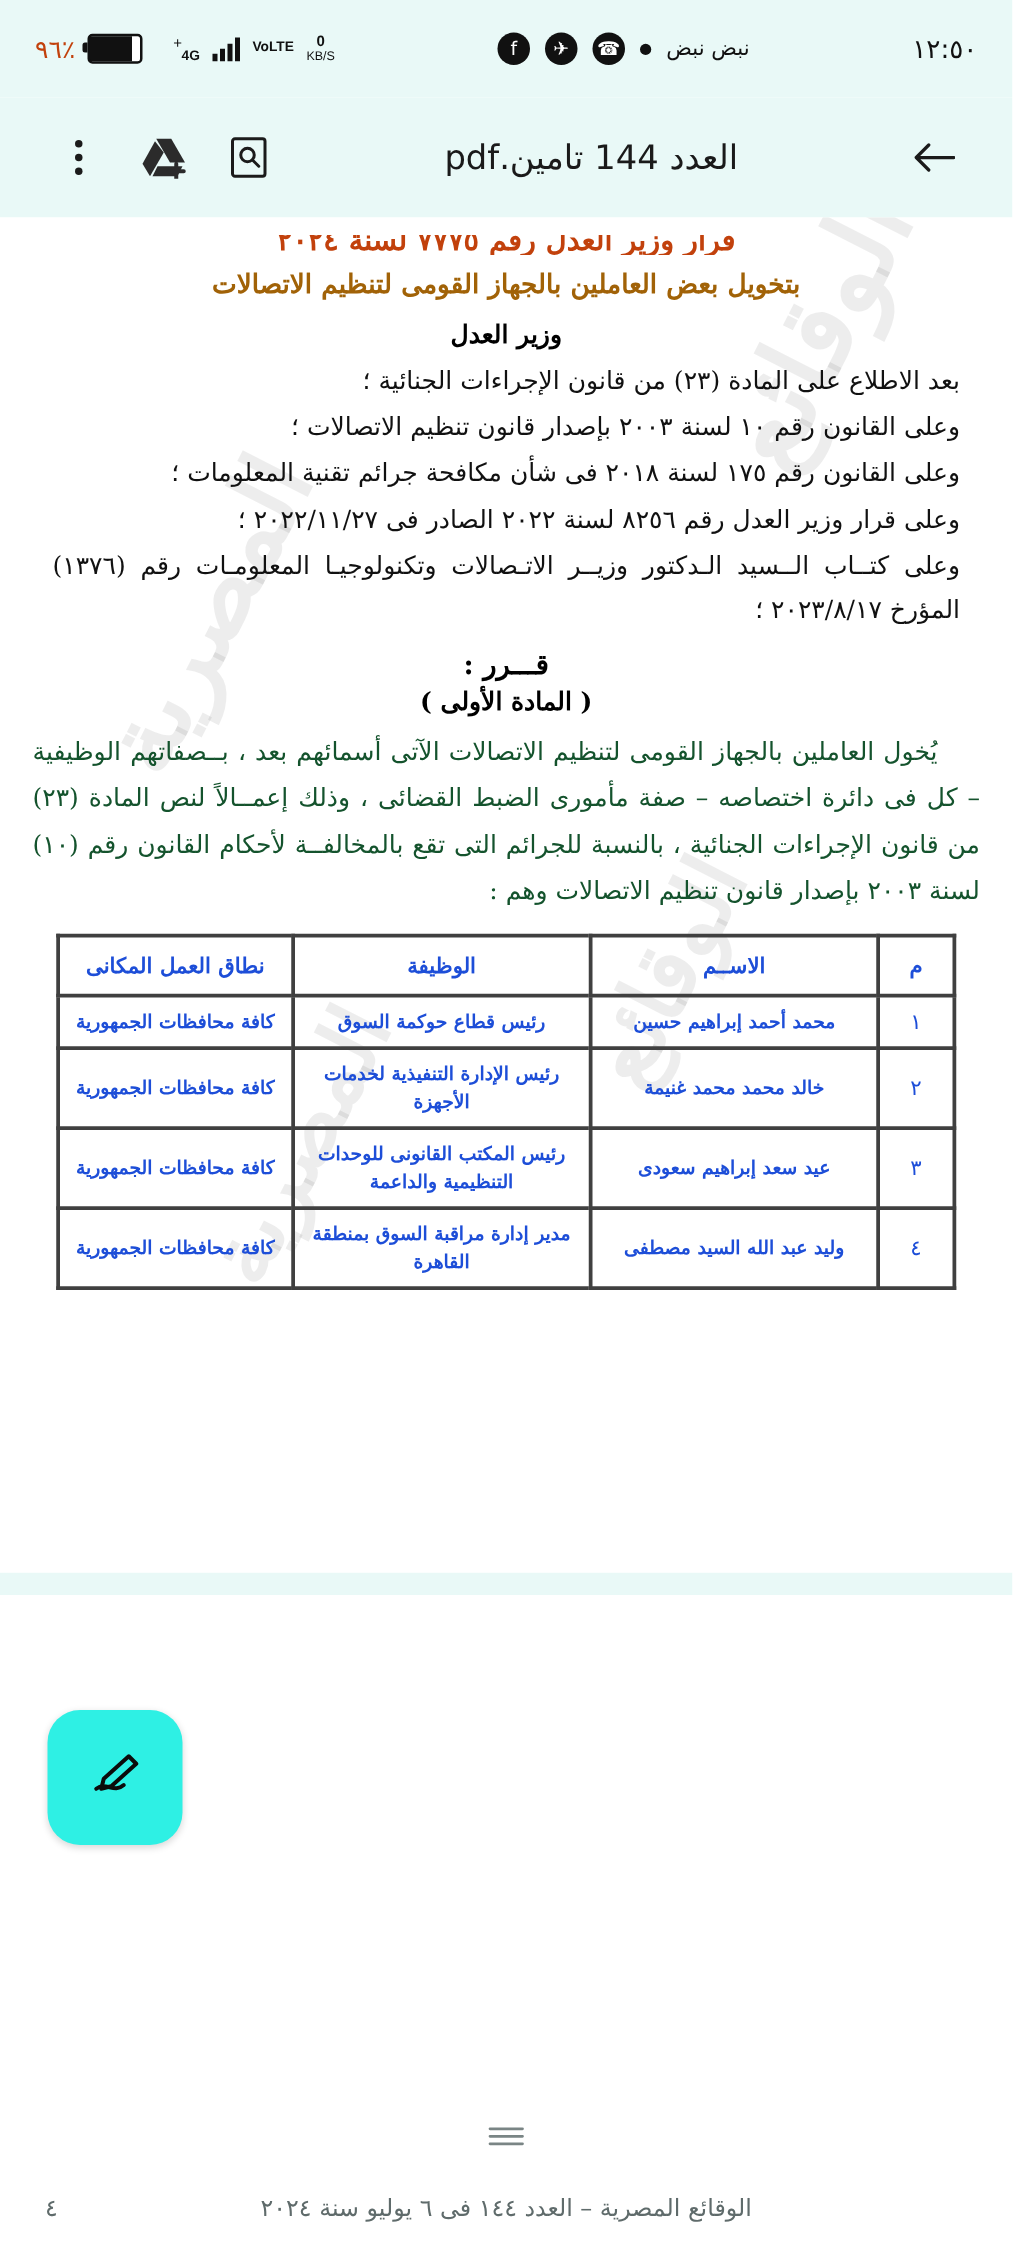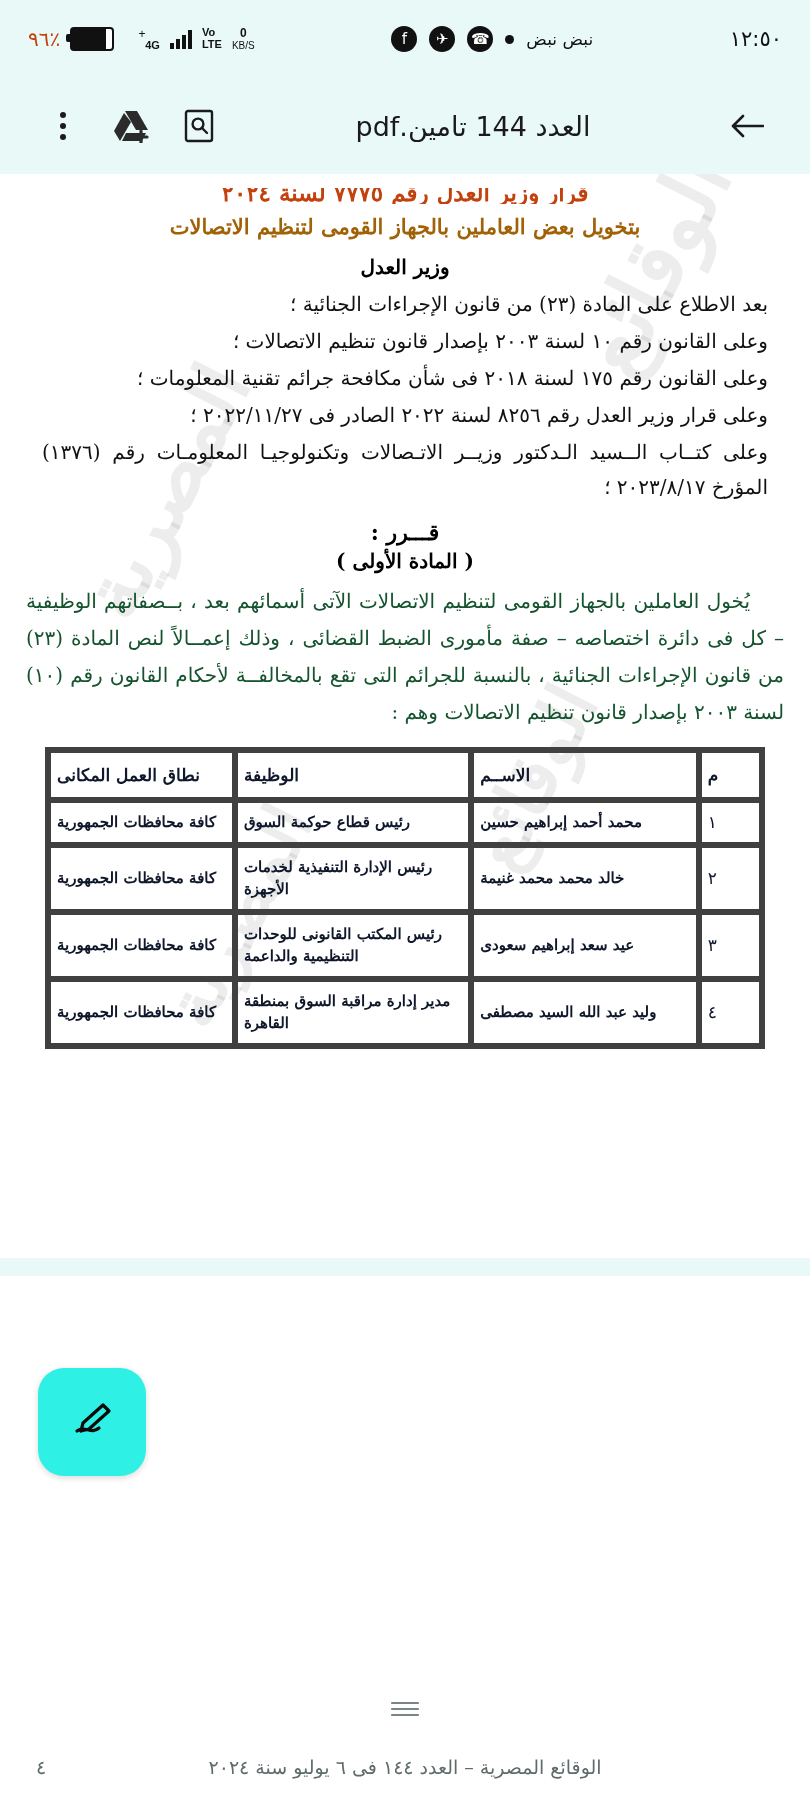--- a/index.html
+++ b/index.html
@@ -75,21 +75,21 @@
     width: 4px;
     background: #111;
     display: block;
   }
   .signal i:nth-child(1) { height: 6px; }
   .signal i:nth-child(2) { height: 10px; }
   .signal i:nth-child(3) { height: 14px; }
   .signal i:nth-child(4) { height: 19px; }
   .volte {
     display: flex;
-    flex-direction: column;
+    flex-direction: row;
     line-height: 1.05;
     font-size: 11px;
     color: #111;
     font-weight: bold;
   }
   .kbs {
     font-size: 12px;
     color: #111;
     font-weight: bold;
     line-height: 1.1;
@@ -245,25 +245,25 @@
   }
 
   table.persons {
     margin: 16px auto 0 auto;
     border-collapse: collapse;
     width: 720px;
     direction: rtl;
     font-family: "DejaVu Serif", serif;
   }
   table.persons th, table.persons td {
-    border: 6px solid #404040;
-    text-align: left;
+    border: 3px solid #404040;
+    text-align: center;
     padding: 8px 6px;
     font-size: 15px;
-    color: #0f172a;
+    color: #1d4ed8;
   }
   table.persons th {
     font-weight: bold;
     font-size: 17px;
     padding: 12px 6px;
   }
   table.persons td.num { width: 52px; font-size: 17px; }
   table.persons td.name { width: 240px; font-weight: bold; }
   table.persons td.job { width: 250px; font-weight: bold; line-height: 1.5; }
   table.persons td.scope { width: 190px; font-weight: bold; }

